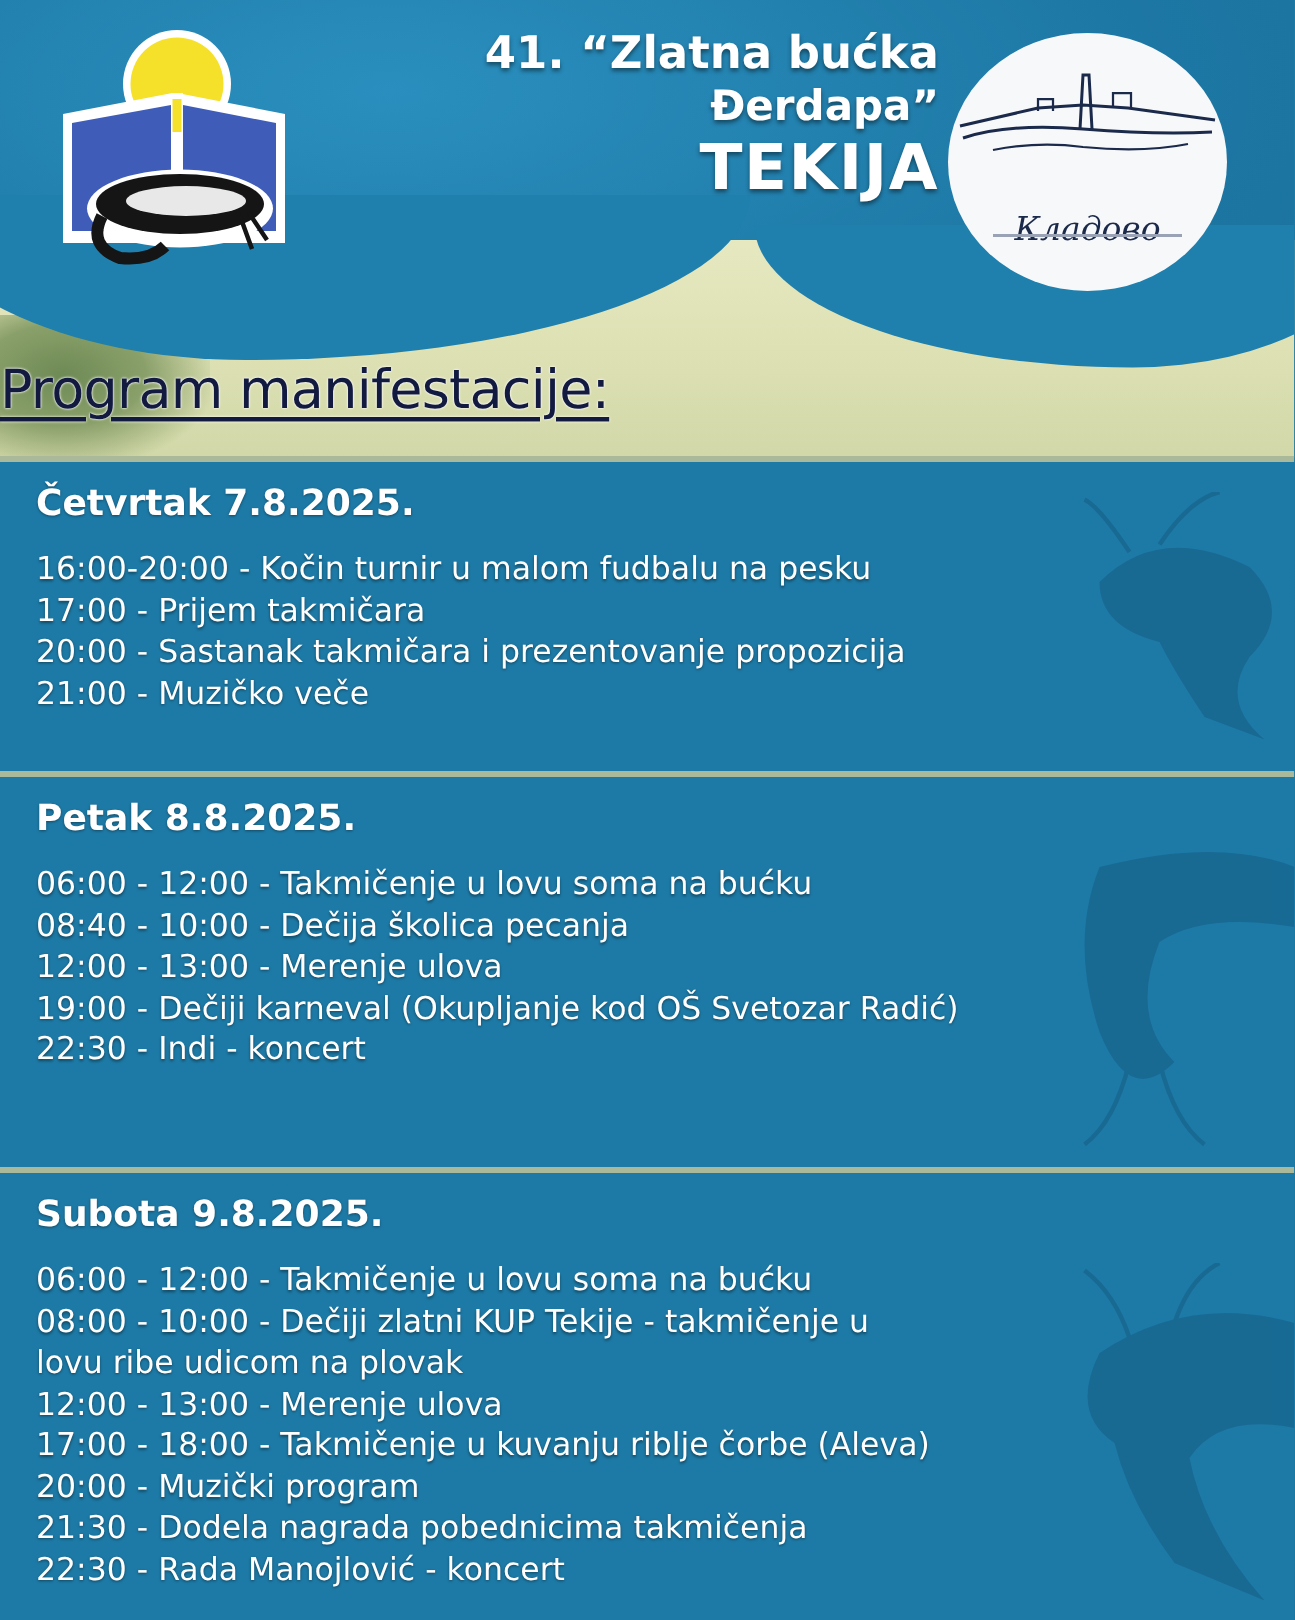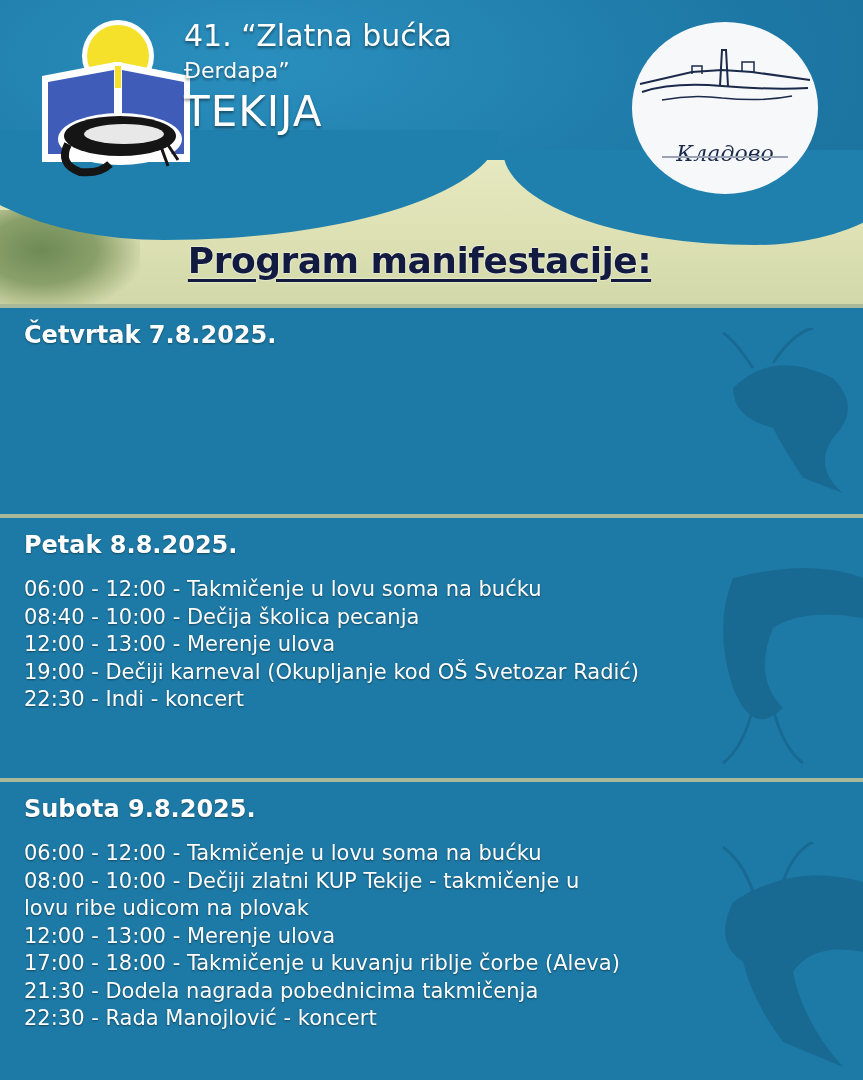--- a/index.html
+++ b/index.html
@@ -15,27 +15,27 @@
   .wave2 { position:absolute; right:-60px; top:150px; width:420px; height:95px; background:#1f7fad;
     border-radius: 0 0 40% 60% / 0 0 100% 100%; }
   .trees { position:absolute; left:0; top:210px; width:140px; height:100px;
     background: radial-gradient(ellipse at 30% 40%, #6e8a55 0%, #8aa06a 40%, rgba(200,210,160,0) 75%); }
   .logo-left { position:absolute; left:40px; top:14px; width:150px; height:165px; }
   .logo-right { position:absolute; left:632px; top:22px; width:186px; height:172px; border-radius:50%;
     background:#f7f8fa; }
   .kladovo { position:absolute; left:0; width:186px; top:100px; text-align:center;
     font-family:"DejaVu Serif", serif; font-style:italic; font-size:22px; color:#1b2a4a;margin-top:19px; }
   .kladovo-sub { position:absolute; left:30px; width:126px; top:134px; height:2px; background:#9aa3b5; }
-  .title { position:absolute; left:184px; top:18px; width:430px; text-align:left; color:#fff;
-    font-weight:normal; text-shadow:0 2px 3px rgba(0,0,0,0.45); }
+  .title { position:absolute; left:196px; top:18px; width:430px; text-align:right; color:#fff;
+    font-weight:bold; text-shadow:0 2px 3px rgba(0,0,0,0.45); }
   .title .l1 { font-size:30px; line-height:36px; }
-  .title .l2 { font-size:22px; line-height:34px; }
+  .title .l2 { font-size:28px; line-height:34px; }
   .title .l3 { font-size:42px; line-height:48px; letter-spacing:1px; }
-  .program-title { position:absolute; left:0; top:240px; width:839px; text-align:center;
-    font-size:36px; font-weight:bold; color:#131a40; text-decoration:underline;
+  .program-title { position:absolute; left:0; top:240px; width:839px; 
+    font-size:36px; font-weight:normal; color:#131a40; text-decoration:underline;
     text-decoration-thickness:3px; text-underline-offset:6px;
     text-shadow: 0 0 2px #fff, 0 0 1px #fff; letter-spacing:-0.5px; }
   .day { position:absolute; left:0; width:863px; background:#1d7aa6;
     border-top:4px solid #a9b99a; }
   .day h2 { margin:0; font-size:24px; font-weight:bold; color:#fff; line-height:30px;
     text-shadow:0 1px 2px rgba(0,0,0,0.4); }
   .day .items { margin-top:16px; }
   .item { font-size:21px; line-height:27.5px; color:#fff; text-shadow:0 1px 2px rgba(0,0,0,0.45);
     white-space:pre-wrap; padding-right:100px; }
   .inner { position:absolute; left:24px; top:12px; right:0; }
@@ -88,20 +88,26 @@
     <div class="program-title">Program manifestacije:</div>
   </div>
 
   <div class="day" style="top:304px;height:208px;">
     <svg class="fish" style="top:20px;width:150px;height:170px;" viewBox="0 0 150 170">
       <path d="M20 60 Q 60 20 120 50 Q 150 80 120 110 Q 100 140 130 165 L 90 150 Q 70 120 60 100 Q 20 90 20 60 Z" fill="#0f4e70"></path>
       <path d="M40 40 Q 20 10 10 5 M60 35 Q 80 5 100 0" stroke="#0f4e70" stroke-width="3" fill="none"></path>
     </svg>
     <div class="inner">
       <h2>Četvrtak 7.8.2025.</h2>
+      <div class="items">
+        <div class="item">16:00-20:00 - Kočin turnir u malom fudbalu na pesku</div>
+        <div class="item">17:00 - Prijem takmičara</div>
+        <div class="item">20:00 - Sastanak takmičara i prezentovanje propozicija</div>
+        <div class="item">21:00 - Muzičko veče</div>
+      </div>
     </div>
   </div>
 
   <div class="day" style="top:514px;height:262px;">
     <svg class="fish" style="top:40px;width:170px;height:210px;" viewBox="0 0 170 210">
       <path d="M40 20 Q 120 0 170 20 L 170 60 Q 110 50 80 70 Q 60 120 90 150 Q 60 180 40 130 Q 20 70 40 20 Z" fill="#0f4e70"></path>
       <path d="M60 150 Q 50 190 30 205 M80 150 Q 90 190 110 205" stroke="#0f4e70" stroke-width="3" fill="none"></path>
     </svg>
     <div class="inner">
       <h2>Petak 8.8.2025.</h2>
@@ -121,19 +127,20 @@
       <path d="M60 50 Q 50 20 30 5 M90 40 Q 100 10 120 0" stroke="#0f4e70" stroke-width="3" fill="none"></path>
     </svg>
     <div class="inner">
       <h2>Subota 9.8.2025.</h2>
       <div class="items">
         <div class="item">06:00 - 12:00 - Takmičenje u lovu soma na bućku</div>
         <div class="item">08:00 - 10:00 - Dečiji zlatni KUP Tekije - takmičenje u
 lovu ribe udicom na plovak</div>
         <div class="item">12:00 - 13:00 - Merenje ulova</div>
         <div class="item">17:00 - 18:00 - Takmičenje u kuvanju riblje čorbe (Aleva)</div>
+        <div class="item">20:00 - Muzički program</div>
         <div class="item">21:30 - Dodela nagrada pobednicima takmičenja</div>
         <div class="item">22:30 - Rada Manojlović - koncert</div>
       </div>
     </div>
   </div>
 
 </div>
 
 </body></html>

